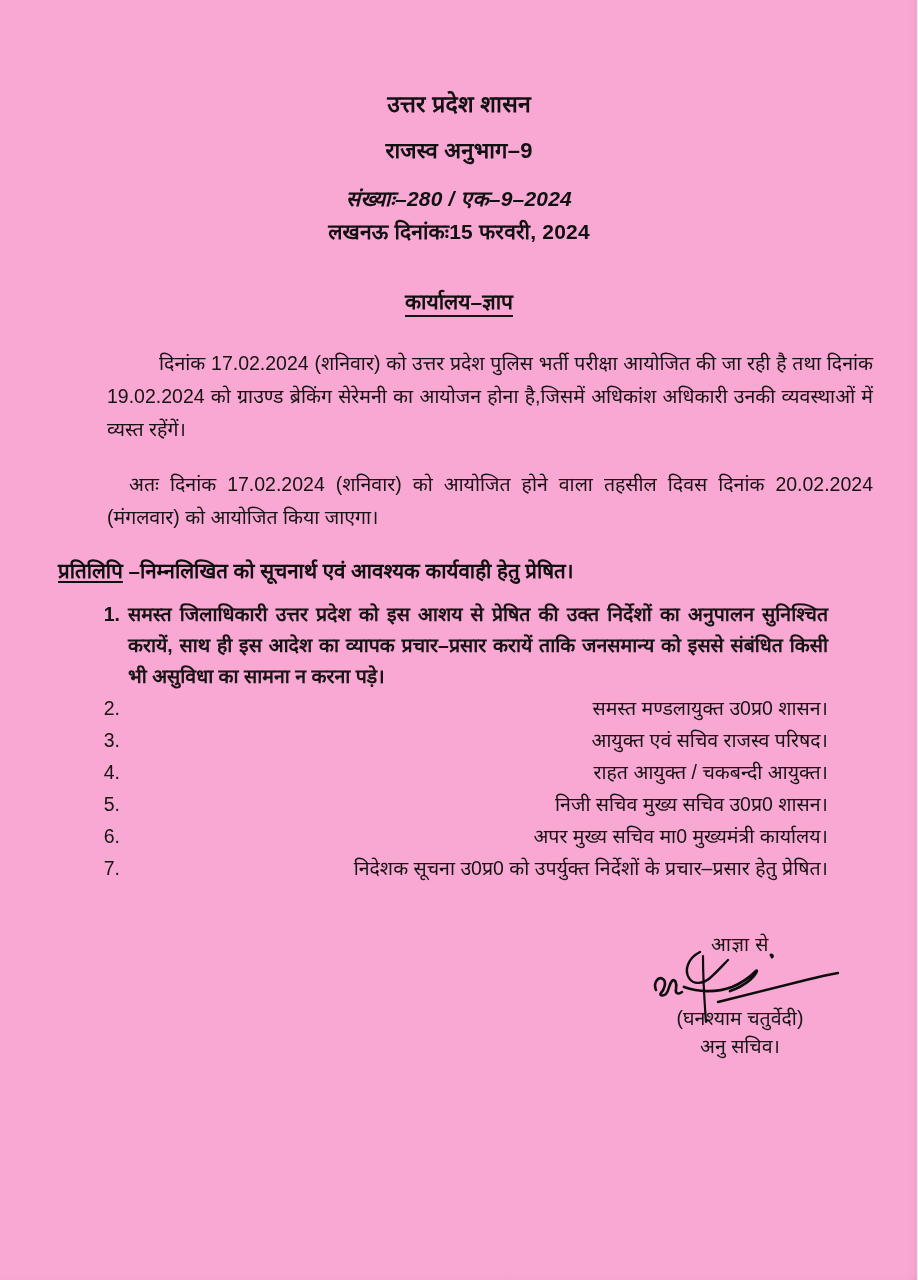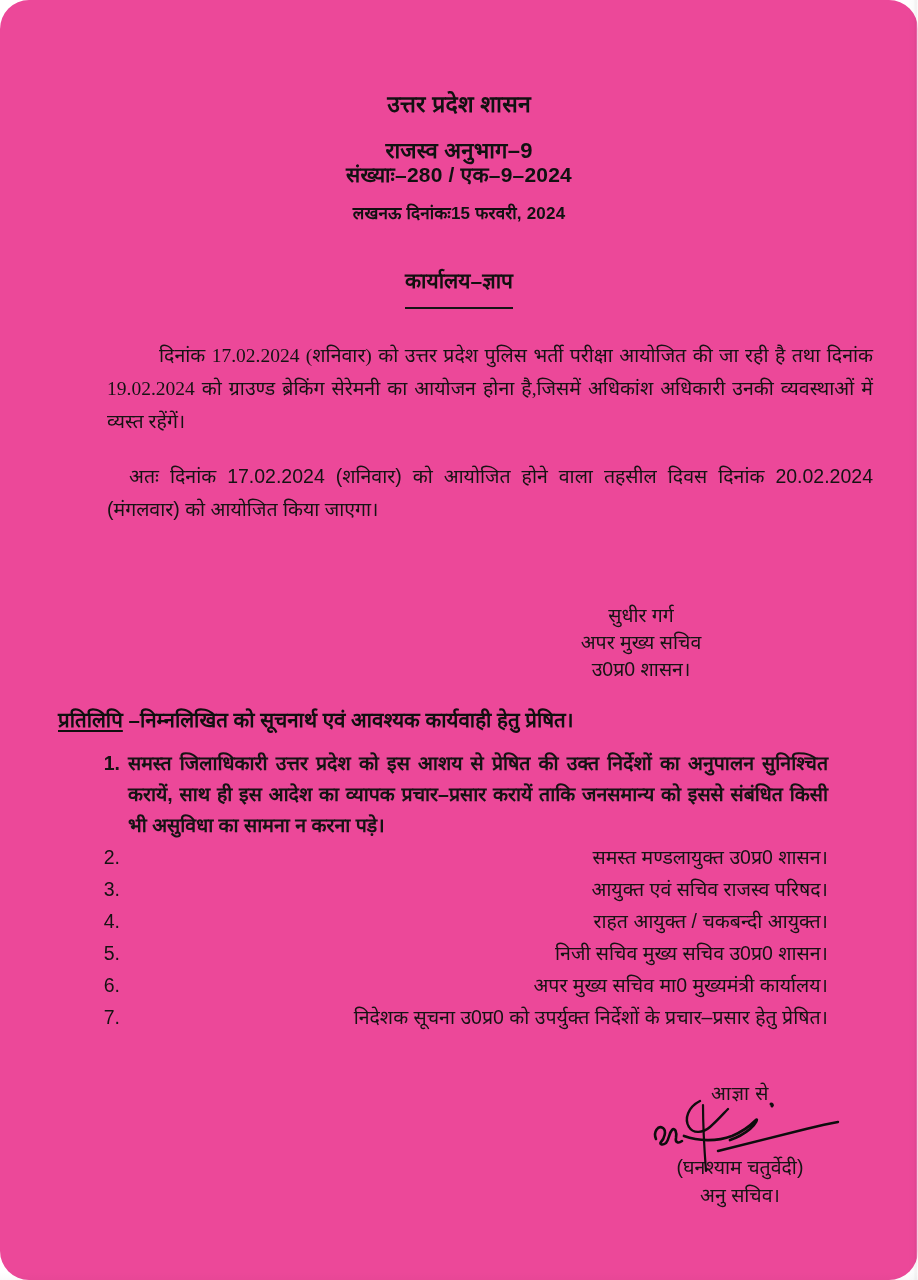--- a/index.html
+++ b/index.html
@@ -15,22 +15,21 @@
     overflow: hidden;
     font-family: "Liberation Sans", "DejaVu Sans", sans-serif;
     color: #12100f;
     -webkit-font-smoothing: antialiased;
   }
 
   
   .page {
     position: absolute;
     inset: 0;
-    background: #ec4899;
-    border-radius: 29px;
+    background: #f9a8d4;
   }
   
   .scan-edge-right {
     position: absolute;
     top: 0;
     right: 0;
     width: 10px;
     height: 100%;
     background: linear-gradient(to right, rgba(0,0,0,0.0) 0%, rgba(0,0,0,0.015) 55%, rgba(0,0,0,0.055) 82%, rgba(255,255,255,1) 100%);
     pointer-events: none;
@@ -66,39 +65,41 @@
     font-size: 23px;
     line-height: 1.1;
   }
   .hdr-section {
     font-size: 22px;
     margin-top: 22px;
     line-height: 1.1;
   }
   .hdr-number {
     font-size: 21px;
+    margin-top: 24px;
     line-height: 1.18;
+    font-style: italic;
   }
   .hdr-place-date {
-    font-size: 17px;
-    margin-top: 16px;
+    font-size: 21px;
+    margin-top: 8px;
     line-height: 1.18;
   }
 
   
   .doc-title-wrap {
     text-align: center;
     margin-top: 44px;
   }
   .doc-title {
     display: inline-block;
     font-size: 21px;
     font-weight: 700;
     border-bottom: 2px solid #151515;
-    padding-bottom: 14px;
+    padding-bottom: 1px;
     line-height: 1.2;
   }
 
   
   .body-block {
     margin: 0 auto;
     width: 766px;
     padding-left: 62px;
     box-sizing: content-box;
   }
@@ -106,21 +107,20 @@
     font-size: 19.5px;
     line-height: 33px;
     text-align: justify;
     text-justify: inter-word;
     color: #151313;
     width: 766px;
   }
   .para.p1 {
     margin-top: 30px;
     text-indent: 52px;
-    font-family: Liberation Serif, serif;
   }
   .para.p2 {
     margin-top: 22px;
     text-indent: 22px;
   }
 
   
   .sign-block-top {
     margin-top: 76px;
     padding-right: 96px;
@@ -238,27 +238,20 @@
 
     <div class="doc-title-wrap">
       <span class="doc-title">कार्यालय–ज्ञाप</span>
     </div>
 
     <div class="body-block">
       <p class="para p1">दिनांक 17.02.2024 (शनिवार) को उत्तर प्रदेश पुलिस भर्ती परीक्षा आयोजित की जा रही  है तथा दिनांक 19.02.2024 को ग्राउण्ड   ब्रेकिंग सेरेमनी का आयोजन होना है,जिसमें अधिकांश अधिकारी उनकी व्यवस्थाओं में व्यस्त रहेंगें।</p>
       <p class="para p2">अतः दिनांक 17.02.2024 (शनिवार) को आयोजित होने वाला तहसील दिवस दिनांक 20.02.2024 (मंगलवार) को आयोजित किया जाएगा।</p>
     </div>
 
-    <div class="sign-block-top">
-      <div class="sign-inner">
-        <div>सुधीर गर्ग</div>
-        <div>अपर मुख्य सचिव</div>
-        <div>उ0प्र0 शासन।</div>
-      </div>
-    </div>
 
     <div class="dist-heading">
       <span class="u">प्रतिलिपि</span><span> –निम्नलिखित को सूचनार्थ एवं आवश्यक कार्यवाही हेतु प्रेषित।</span>
     </div>
 
     <ol class="dist-list">
       <li class="long">समस्त जिलाधिकारी उत्तर प्रदेश को इस आशय से प्रेषित की उक्त निर्देशों का अनुपालन सुनिश्चित करायें, साथ ही इस आदेश का व्यापक प्रचार–प्रसार करायें ताकि जनसमान्य को इससे संबंधित किसी भी असुविधा का सामना न करना पड़े।</li>
       <li class="short">समस्त मण्डलायुक्त उ0प्र0 शासन।</li>
       <li class="short">आयुक्त एवं सचिव राजस्व परिषद।</li>
       <li class="short">राहत आयुक्त / चकबन्दी आयुक्त।</li>

